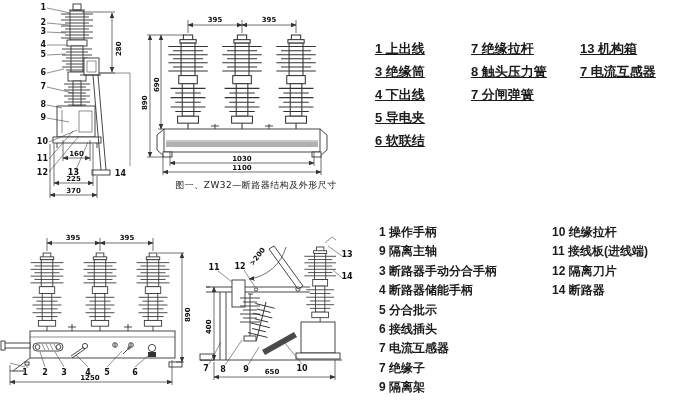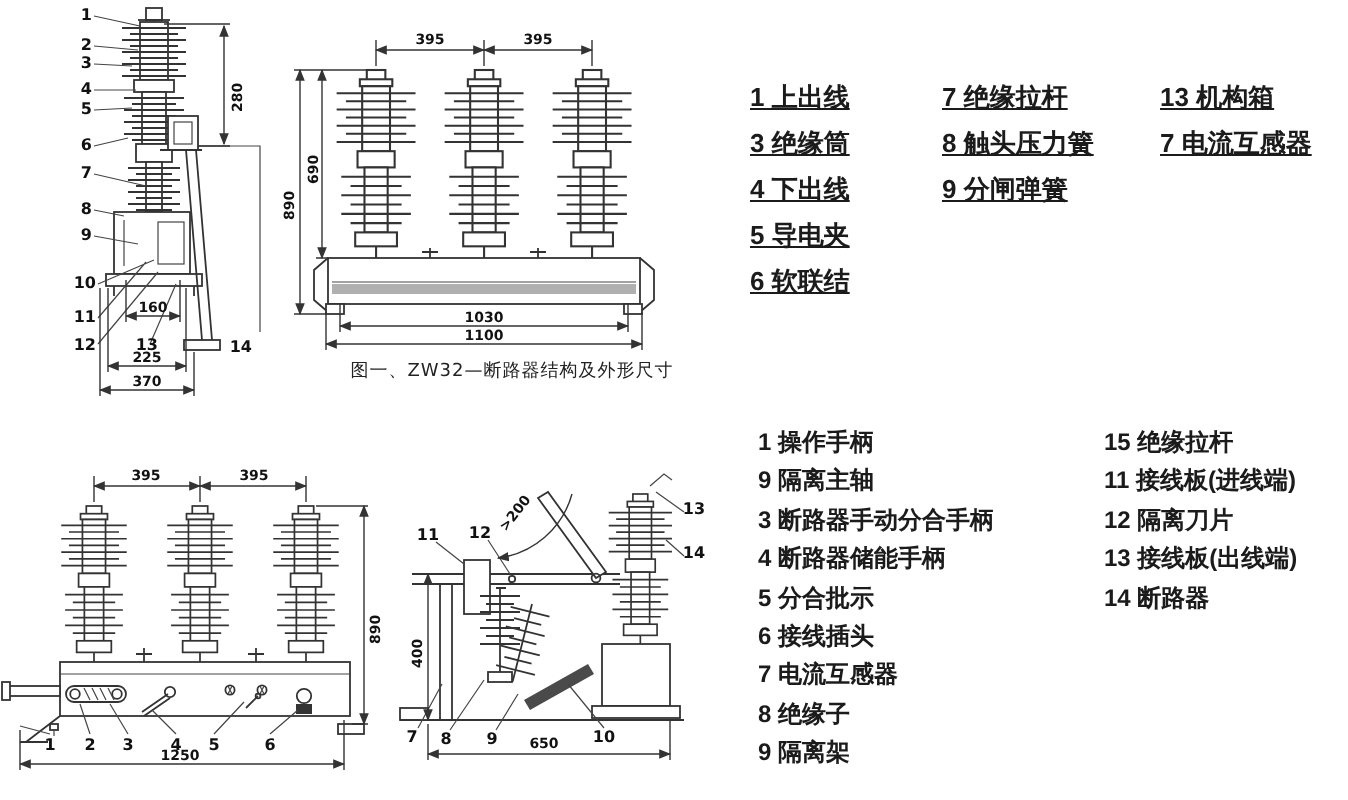--- a/index.html
+++ b/index.html
@@ -9,21 +9,21 @@
   .ln{stroke:#333;stroke-width:0.9;fill:none;}
   .fw{stroke:#333;stroke-width:0.9;fill:#fff;}
   .thin{stroke:#444;stroke-width:0.6;fill:none;}
   .dim{stroke:#333;stroke-width:0.7;fill:none;}
   text.d{font:600 7px "DejaVu Sans",sans-serif;fill:#111;}
   text.c{font:600 8px "DejaVu Sans",sans-serif;fill:#111;}
   text.cap{font:9px "DejaVu Sans",sans-serif;fill:#222;letter-spacing:0.5px;}
   .legend{position:absolute;display:flex;color:#1b1b1b;font-weight:bold;}
   .legend-top{left:375px;top:37px;font-size:13px;}
   .legend-top .lrow{line-height:23px;white-space:nowrap;text-decoration:underline;}
-  .legend-bottom{left:379px;top:212px;font-size:12px;}
+  .legend-bottom{left:379px;top:223px;font-size:12px;}
   .legend-bottom .lrow{line-height:19.4px;white-space:nowrap;}
 </style>
 </head>
 <body>
 
 <div class="stage">
 
   <svg style="left:0;top:0" width="135" height="210" viewBox="0 0 135 210">
     <defs>
       <marker id="ar" viewBox="0 0 10 10" markerWidth="6" markerHeight="6" refX="9" refY="5" orient="auto-start-reverse" markerUnits="userSpaceOnUse">
@@ -237,42 +237,41 @@
     <div class="lcol" style="width:96px">
       <div class="lrow">1 上出线</div>
       <div class="lrow">3 绝缘筒</div>
       <div class="lrow">4 下出线</div>
       <div class="lrow">5 导电夹</div>
       <div class="lrow">6 软联结</div>
     </div>
     <div class="lcol" style="width:109px">
       <div class="lrow">7 绝缘拉杆</div>
       <div class="lrow">8 触头压力簧</div>
-      <div class="lrow">9 分闸弹簧</div>
+      <div class="lrow">7 分闸弹簧</div>
     </div>
     <div class="lcol">
       <div class="lrow">13 机构箱</div>
       <div class="lrow">7 电流互感器</div>
     </div>
   </div>
 
   <div class="legend legend-bottom">
     <div class="lcol" style="width:173px">
       <div class="lrow">1 操作手柄</div>
       <div class="lrow">9 隔离主轴</div>
       <div class="lrow">3 断路器手动分合手柄</div>
       <div class="lrow">4 断路器储能手柄</div>
       <div class="lrow">5 分合批示</div>
       <div class="lrow">6 接线插头</div>
       <div class="lrow">7 电流互感器</div>
-      <div class="lrow">8 绝缘子</div>
+      <div class="lrow">7 绝缘子</div>
       <div class="lrow">9 隔离架</div>
     </div>
     <div class="lcol">
-      <div class="lrow">15 绝缘拉杆</div>
+      <div class="lrow">10 绝缘拉杆</div>
       <div class="lrow">11 接线板(进线端)</div>
       <div class="lrow">12 隔离刀片</div>
-      <div class="lrow">13 接线板(出线端)</div>
       <div class="lrow">14 断路器</div>
     </div>
   </div>
 
 </div>
 
 </body></html>

